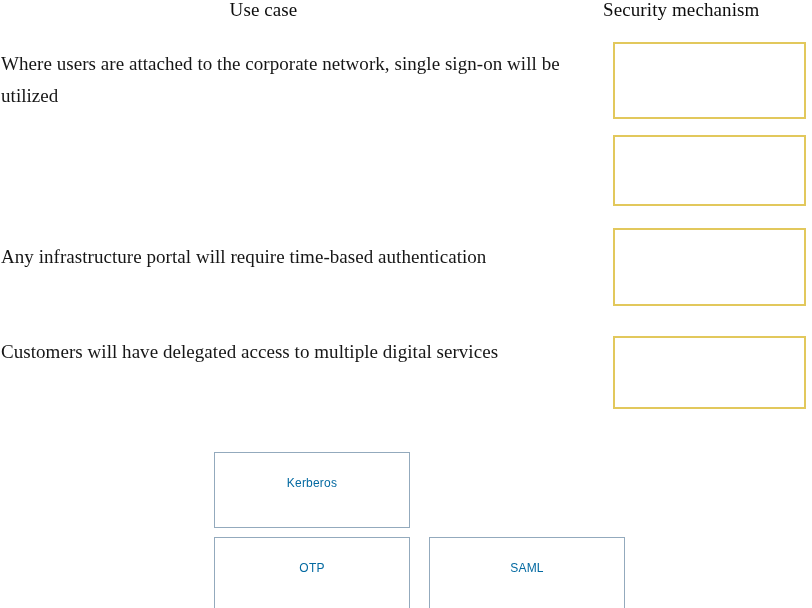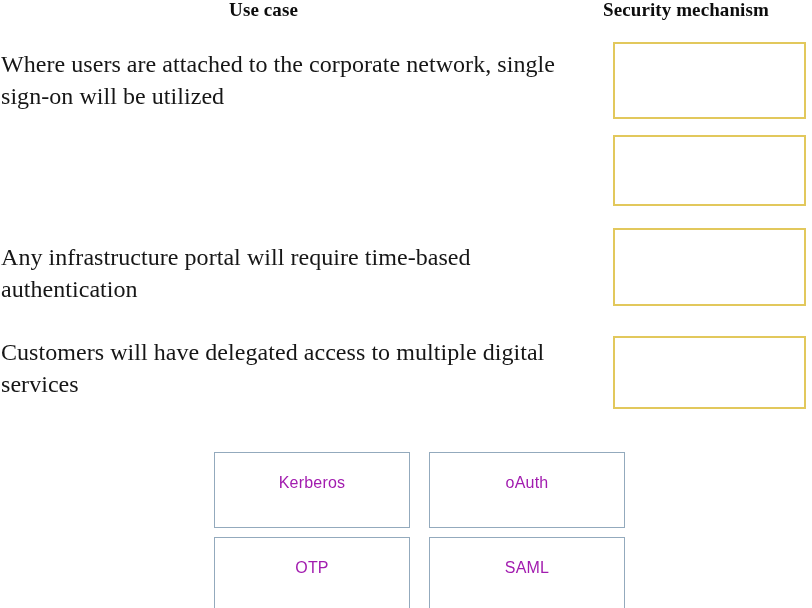--- a/index.html
+++ b/index.html
@@ -22,21 +22,21 @@
     left: 0;
     top: 0;
     width: 812px;
     height: 608px;
   }
 
   
   .col-header {
     position: absolute;
     font-family: "Liberation Serif", "DejaVu Serif", serif;
-    font-weight: bold;
+    font-weight: normal;
     font-size: 19px;
     line-height: 22px;
     color: #0d0d0d;
     white-space: nowrap;
     letter-spacing: 0.1px;
   }
   #hdr-usecase {
     left: 0;
     top: -1px;
     width: 527px;
@@ -50,21 +50,21 @@
   }
 
   
   .usecase-row {
     position: absolute;
     left: 1px;
     width: 600px;
   }
   .usecase-text {
     font-family: "Liberation Serif", "DejaVu Serif", serif;
-    font-size: 24px;
+    font-size: 19px;
     line-height: 32px;
     color: #161616;
     letter-spacing: 0.05px;
   }
   #row-0 { top: 48px; }
   #row-1 { top: 143px; }
   #row-2 { top: 241px; }
   #row-3 { top: 336px; }
 
   
@@ -105,23 +105,23 @@
     background: #ffffff;
     border: 1.5px solid #93aabd;
     text-align: center;
   }
   .bank-option.left-col  { left: 0px; }
   .bank-option.right-col { left: 215px; }
 
   .bank-label {
     display: block;
     font-family: "Liberation Sans", "DejaVu Sans", sans-serif;
-    font-size: 16px;
+    font-size: 12px;
     line-height: 20px;
-    color: #a21caf;
+    color: #0369a1;
     margin-top: 20px;
     letter-spacing: 0.2px;
   }
 </style>
 </head>
 <body>
 
 <div class="stage">
 
   <div class="col-header" id="hdr-usecase">Use case</div>
@@ -148,23 +148,20 @@
   <div class="drop-target" id="drop-2"></div>
 
   <div class="drop-target" id="drop-3"></div>
 
   <div class="bank">
 
     <div class="bank-row" id="bank-row-0">
       <div class="bank-option left-col">
         <span class="bank-label">Kerberos</span>
       </div>
-      <div class="bank-option right-col">
-        <span class="bank-label">oAuth</span>
-      </div>
     </div>
 
     <div class="bank-row" id="bank-row-1">
       <div class="bank-option left-col">
         <span class="bank-label">OTP</span>
       </div>
       <div class="bank-option right-col">
         <span class="bank-label">SAML</span>
       </div>
     </div>

